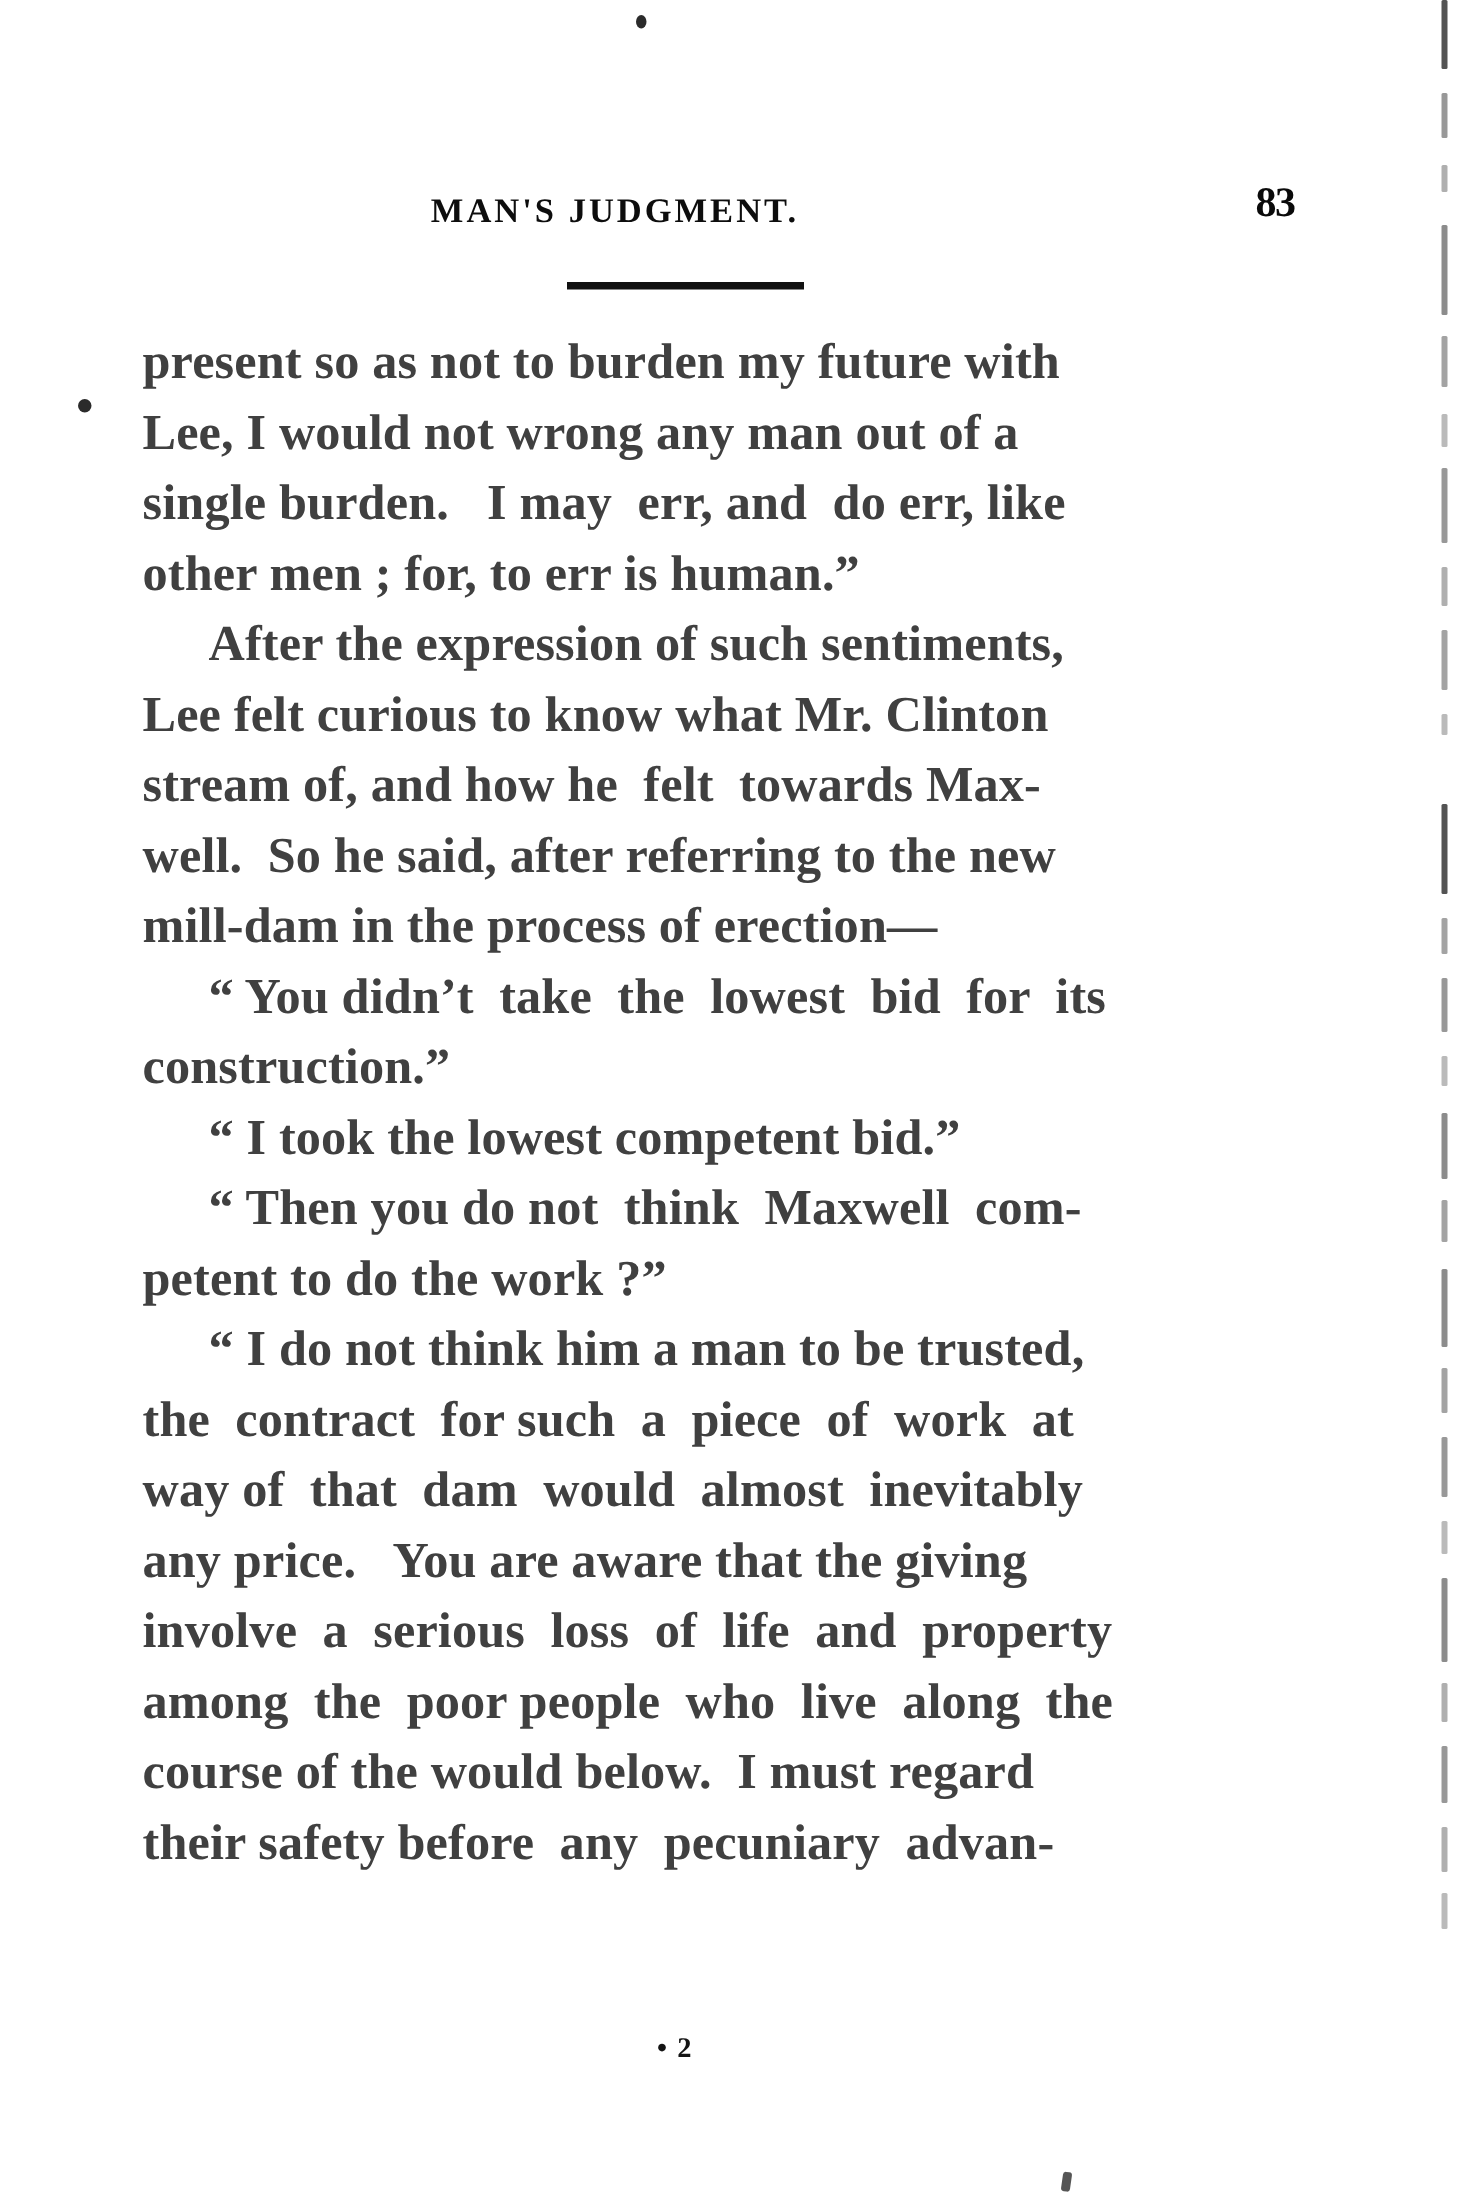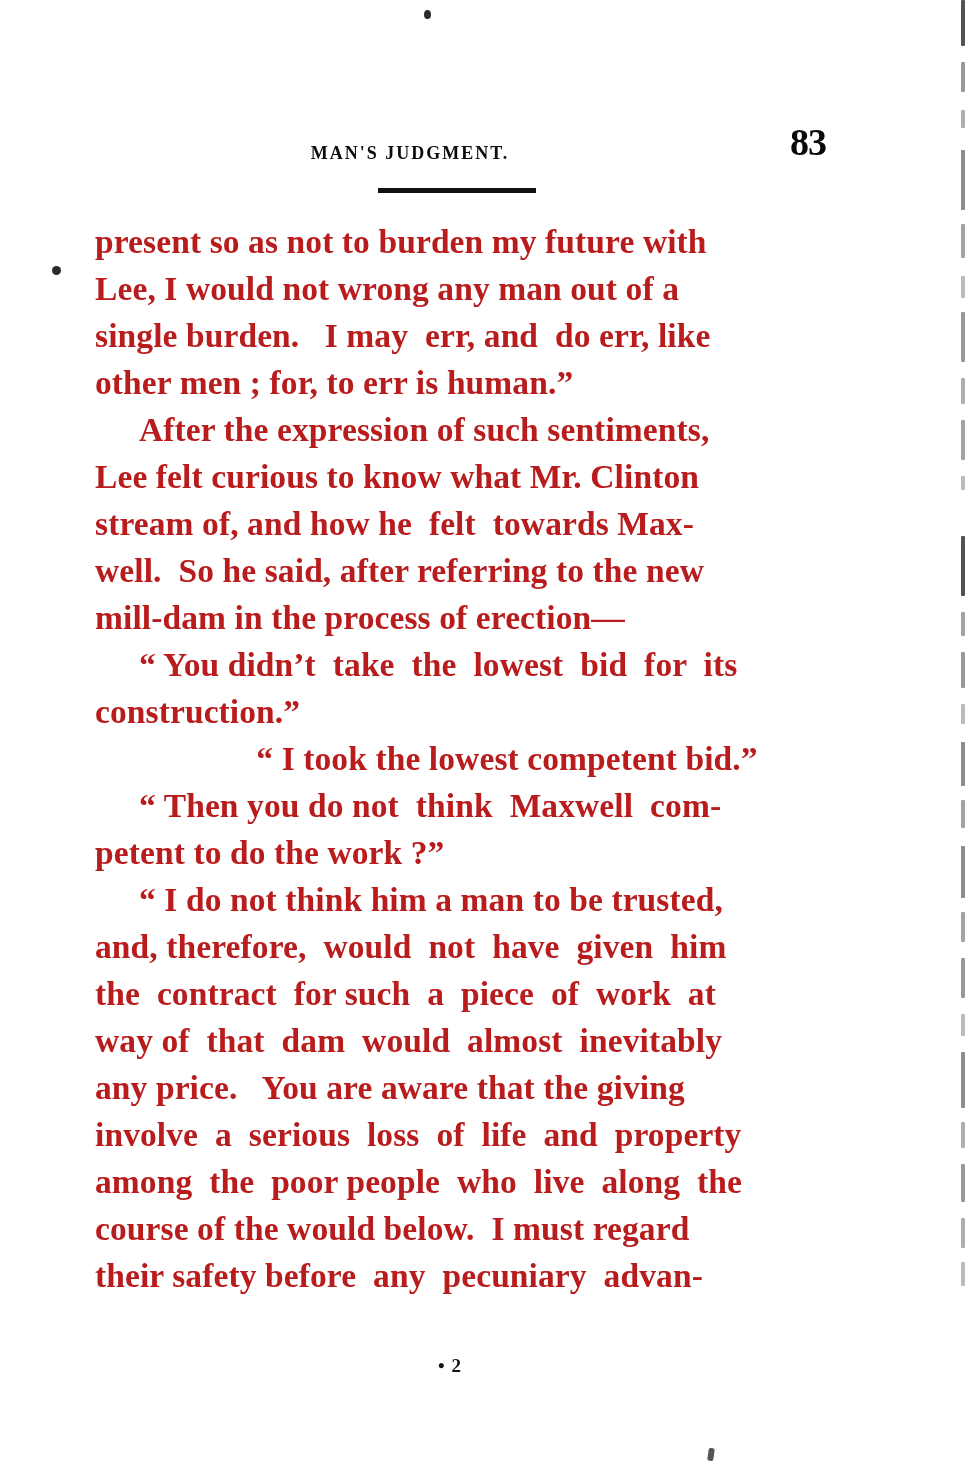--- a/index.html
+++ b/index.html
@@ -54,34 +54,33 @@
     height: 40px;
   }
   .running-head {
     position: absolute;
     left: 130px;
     top: 0;
     width: 560px;
     text-align: center;
     font-family: "Liberation Serif", serif;
     font-weight: bold;
-    font-size: 18px;
+    font-size: 23px;
     letter-spacing: 2.0px;
     color: #0d0d0d;
-    margin-top: 15px;
   }
   .page-number {
     position: absolute;
     left: 790px;
     top: -8px;
     width: 120px;
-    text-align: left;
+    text-align: center;
     font-family: "Liberation Serif", serif;
     font-weight: bold;
-    font-size: 38px;
+    font-size: 28px;
     letter-spacing: -1px;
     color: #0a0a0a;
   }
   .rule {
     position: absolute;
     left: 378px;
     top: 188px;
     width: 158px;
     height: 5px;
     background: #111111;
@@ -89,35 +88,35 @@
 
   
   .body-text {
     position: absolute;
     left: 95px;
     top: 218px;
     width: 780px;
     font-family: "Liberation Serif", serif;
     font-size: 33.5px;
     line-height: 47px;
-    color: #b91c1c;
+    color: #404040;
     letter-spacing: 0.1px;
   }
   .line {
     white-space: nowrap;
     display: block;
     font-weight: 600;
     -webkit-font-smoothing: none;
   }
   .line.j {
     display: flex;
     justify-content: space-between;
   }
   .line.j > span { white-space: pre; }
-  .indent { padding-left: 44px; text-align: center; }
+  .indent { padding-left: 44px; }
 
   .catchword {
     position: absolute;
     left: 0;
     top: 1355px;
     width: 900px;
     text-align: center;
     font-family: "Liberation Serif", serif;
     font-weight: bold;
     font-size: 19px;
@@ -215,23 +214,20 @@
           <span>“ Then you do not  think  Maxwell  com-</span>
         </span>
       <span class="line">petent to do the work ?”</span>
     </div>
 
     <div>
       <span class="line j indent">
           <span>“ I do not think him a man to be trusted,</span>
         </span>
       <span class="line j">
-          <span>and, therefore,  would  not  have  given  him</span>
-        </span>
-      <span class="line j">
           <span>the  contract  for such  a  piece  of  work  at</span>
         </span>
       <span class="line j">
           <span>way of  that  dam  would  almost  inevitably</span>
         </span>
       <span class="line j">
           <span>any price.   You are aware that the giving</span>
         </span>
       <span class="line j">
           <span>involve  a  serious  loss  of  life  and  property</span>

